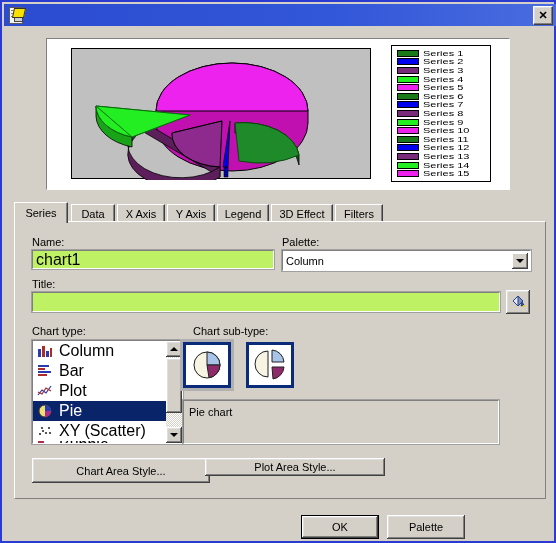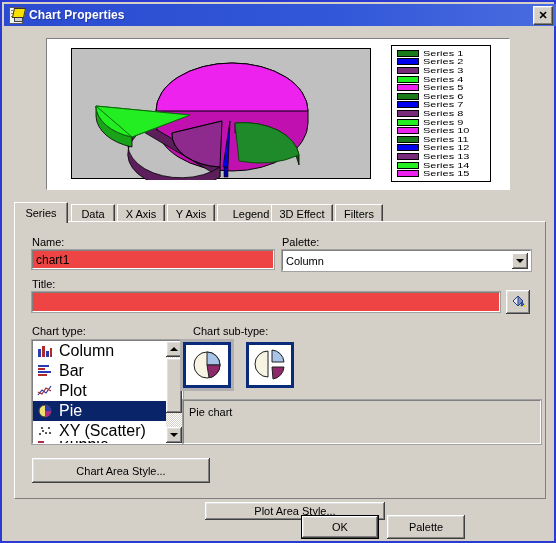--- a/index.html
+++ b/index.html
@@ -96,25 +96,25 @@
   }
   .tabpanel{
     position:absolute;left:12px;top:219px;width:532px;height:278px;
     background:#d4d0c8;
     border-top:1px solid #ffffff;border-left:1px solid #ffffff;
     border-right:1px solid #808080;border-bottom:1px solid #808080;
     box-sizing:border-box;
   }
   .lbl{position:absolute;font-size:11px;color:#000;}
   .textfield{
-    position:absolute;background:#ef4444;box-sizing:border-box;
+    position:absolute;background:#bef264;box-sizing:border-box;
     border-top:1px solid #808080;border-left:1px solid #808080;
     border-right:1px solid #ffffff;border-bottom:1px solid #ffffff;
     outline:1px solid #a0a0a0;
-    display:flex;align-items:center;padding-left:3px;font-size:12px;color:#000;
+    display:flex;align-items:center;padding-left:3px;font-size:16px;color:#000;
   }
   .combo{
     position:absolute;background:#ffffff;box-sizing:border-box;
     border-top:1px solid #808080;border-left:1px solid #808080;
     border-right:1px solid #ffffff;border-bottom:1px solid #ffffff;
     outline:1px solid #a0a0a0;
     display:flex;align-items:center;padding-left:3px;font-size:11px;color:#000;
   }
   .combo-arrow{
     position:absolute;right:2px;top:2px;width:16px;height:16px;background:#d4d0c8;
@@ -179,21 +179,20 @@
 
   <div class="titlebar">
     <div class="title-icon">
       <div class="page"></div>
         <div class="l1"></div>
         <div class="l2"></div>
         <div class="l3"></div>
       <div class="brush2"></div>
         <div class="brush"></div>
     </div>
-    <span class="title-text">Chart Properties</span>
     <div class="close-btn">✕</div>
   </div>
 
   <div class="preview-outer">
 
     <div class="plot-area">
       <svg class="pie-wrap" width="300" height="131" viewBox="0 0 300 131">
 
         <g>
 
@@ -288,21 +287,21 @@
           <span class="legend-label">Series 15</span>
         </div>
     </div>
   </div>
 
   <div class="tabstrip">
     <div class="tab active" style="left:0;width:54px;">Series</div>
     <div class="tab" style="left:57px;width:44px;">Data</div>
     <div class="tab" style="left:103px;width:48px;">X Axis</div>
     <div class="tab" style="left:153px;width:48px;">Y Axis</div>
-    <div class="tab" style="left:203px;width:68px;">Legend</div>
+    <div class="tab" style="left:203px;width:52px;">Legend</div>
     <div class="tab" style="left:257px;width:62px;padding-left:7px;">3D Effect</div>
     <div class="tab" style="left:321px;width:48px;">Filters</div>
   </div>
 
   <div class="tabpanel">
 
     <span class="lbl" style="left:17px;top:14px;">Name:</span>
     <div class="textfield" style="left:17px;top:28px;width:242px;height:19px;">chart1</div>
 
     <span class="lbl" style="left:267px;top:14px;">Palette:</span>
@@ -410,24 +409,24 @@
       </svg>
     </div>
     <div class="subtype-btn" style="left:231px;top:120px;">
       <svg width="36" height="34" viewBox="0 0 36 34">
         <path d="M16 16 L16 3 A13 13 0 0 0 16 29 Z" fill="#f8f4e4" stroke="#202020" stroke-width="1"></path>
         <path d="M20 14 L20 2 A13 13 0 0 1 32 14 Z" fill="#a8c4e8" stroke="#202020" stroke-width="1"></path>
         <path d="M20 19 L32 19 A13 13 0 0 1 21 31 Z" fill="#8e2a6a" stroke="#202020" stroke-width="1"></path>
       </svg>
     </div>
 
-    <div class="descbox" style="left:168px;top:178px;width:358px;height:44px;">
+    <div class="descbox" style="left:168px;top:178px;width:316px;height:44px;">
       <span>Pie chart</span>
     </div>
 
     <div class="btn" style="left:17px;top:236px;width:178px;height:25px;">Chart Area Style...</div>
-    <div class="btn" style="left:190px;top:236px;width:180px;height:18px;margin-top:44px;">Plot Area Style...</div>
+    <div class="btn" style="left:190px;top:236px;width:180px;height:18px;">Plot Area Style...</div>
   </div>
 
   <div class="btn default" style="left:299px;top:513px;width:78px;height:24px;">OK</div>
   <div class="btn" style="left:385px;top:513px;width:78px;height:24px;">Palette</div>
 
 </div>
 
 </body></html>

